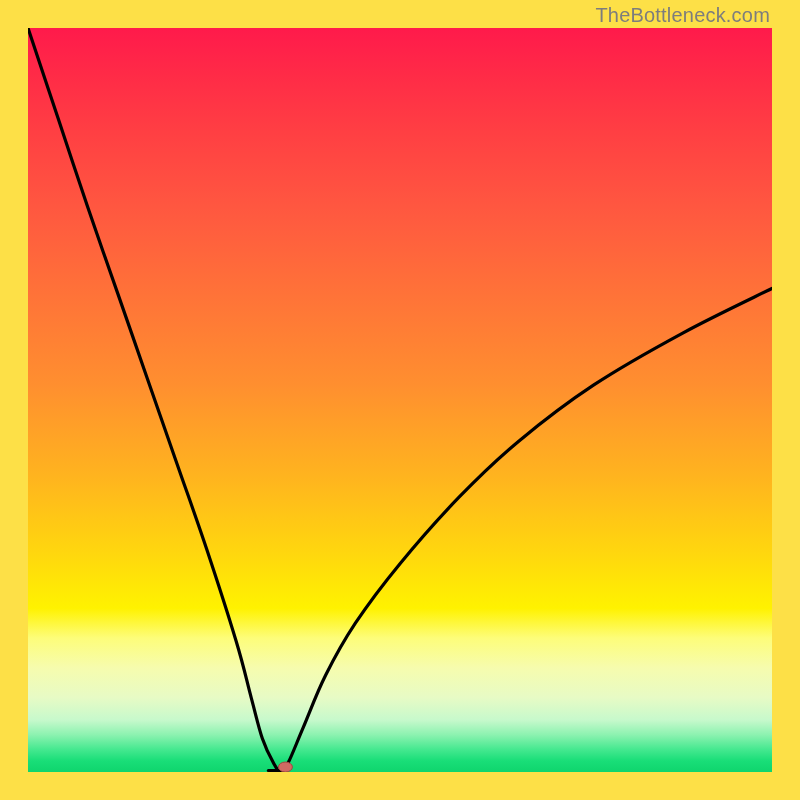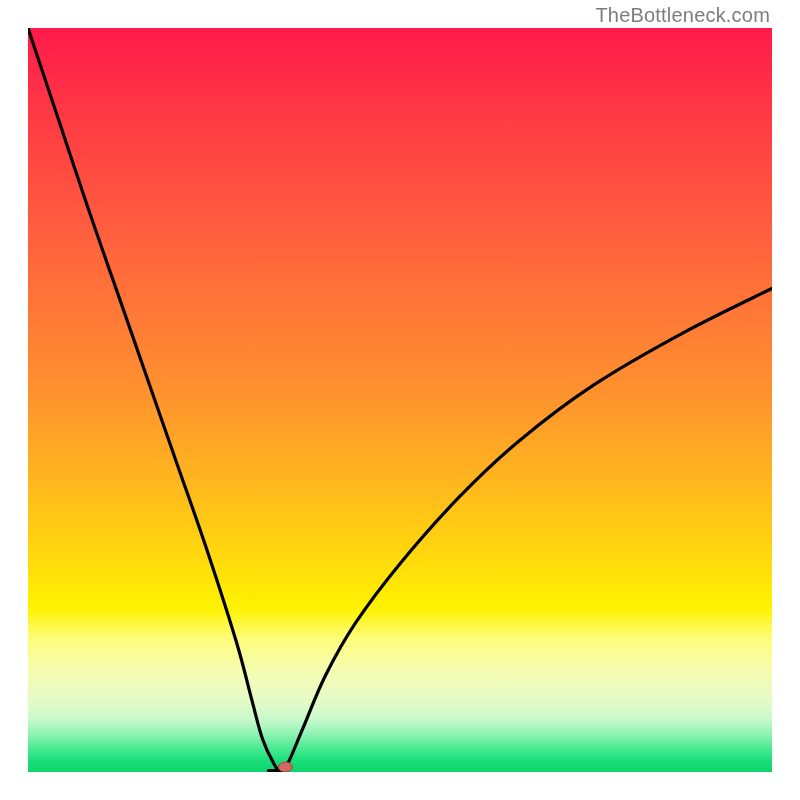--- a/index.html
+++ b/index.html
@@ -10,21 +10,21 @@
     background: #000;
     overflow: hidden;
     font-family: Arial, Helvetica, sans-serif;
   }
   .frame {
     position: absolute;
     top: 0;
     left: 0;
     width: 800px;
     height: 800px;
-    background: #ffffff;
+    background: #fde047;
   }
   .plot-area {
     position: absolute;
     top: 28px;
     left: 28px;
     width: 744px;
     height: 744px;
     overflow: hidden;
   }
   

